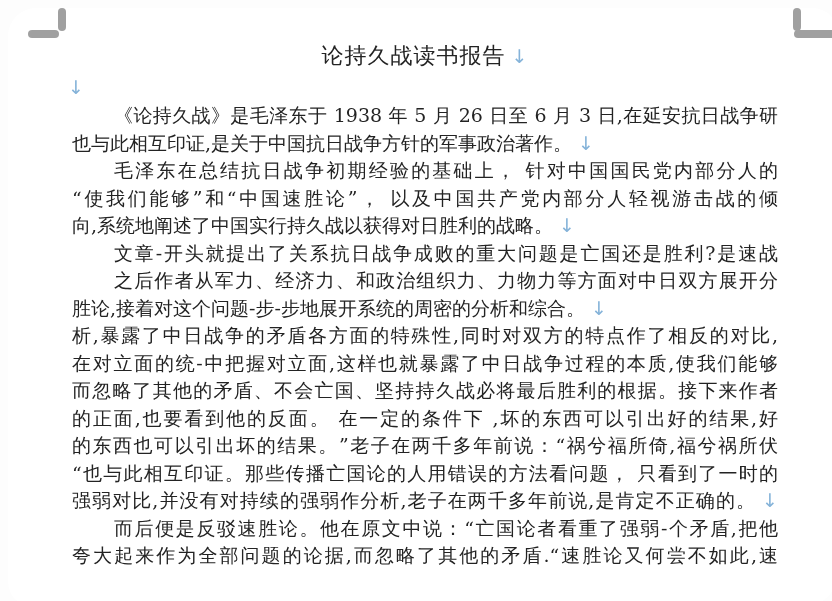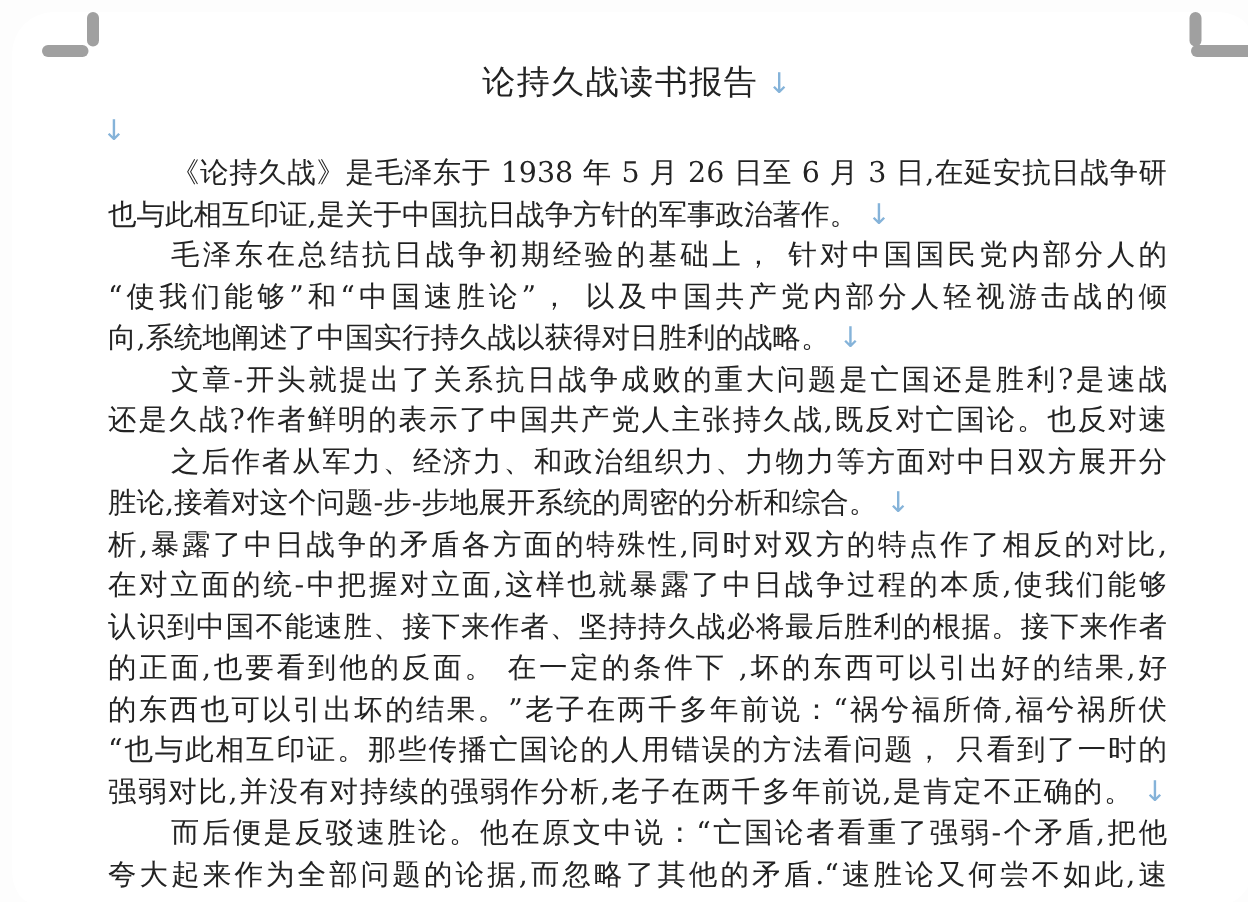--- a/index.html
+++ b/index.html
@@ -65,27 +65,26 @@
     <div class="arrow-row"><span class="pmark">↓</span></div>
 
     <div class="ln indent fill"><span>《论持久战》是毛泽东于 1938 年 5 月 26 日至 6 月 3 日,在延安抗日战争研</span></div>
     <div class="ln end"><span>也与此相互印证,是关于中国抗日战争方针的军事政治著作。</span><span class="pmark">↓</span></div>
 
     <div class="ln indent fill"><span>毛泽东在总结抗日战争初期经验的基础上， 针对中国国民党内部分人的</span></div>
     <div class="ln fill"><span>“使我们能够”和“中国速胜论”， 以及中国共产党内部分人轻视游击战的倾</span></div>
     <div class="ln end"><span>向,系统地阐述了中国实行持久战以获得对日胜利的战略。</span><span class="pmark">↓</span></div>
 
     <div class="ln indent fill"><span>文章-开头就提出了关系抗日战争成败的重大问题是亡国还是胜利?是速战</span></div>
-    <div class="ln fill"><span>还是久战?作者鲜明的表示了中国共产党人主张持久战,既反对亡国论。也反对速</span></div>
     <div class="ln indent fill"><span>之后作者从军力、经济力、和政治组织力、力物力等方面对中日双方展开分</span></div>
 
     <div class="ln end"><span>胜论,接着对这个问题-步-步地展开系统的周密的分析和综合。</span><span class="pmark">↓</span></div>
     <div class="ln fill"><span>析,暴露了中日战争的矛盾各方面的特殊性,同时对双方的特点作了相反的对比,</span></div>
     <div class="ln fill"><span>在对立面的统-中把握对立面,这样也就暴露了中日战争过程的本质,使我们能够</span></div>
-    <div class="ln fill"><span>认识到中国不能速胜、接下来作者、坚持持久战必将最后胜利的根据。接下来作者</span></div>
+    <div class="ln fill"><span>而忽略了其他的矛盾、不会亡国、坚持持久战必将最后胜利的根据。接下来作者</span></div>
     <div class="ln fill"><span>的正面,也要看到他的反面。 在一定的条件下 ,坏的东西可以引出好的结果,好</span></div>
     <div class="ln fill"><span>的东西也可以引出坏的结果。”老子在两千多年前说：“祸兮福所倚,福兮祸所伏</span></div>
     <div class="ln fill"><span>“也与此相互印证。那些传播亡国论的人用错误的方法看问题， 只看到了一时的</span></div>
     <div class="ln fill"><span>强弱对比,并没有对持续的强弱作分析,老子在两千多年前说,是肯定不正确的。</span><span class="pmark">↓</span></div>
 
     <div class="ln indent fill"><span>而后便是反驳速胜论。他在原文中说：“亡国论者看重了强弱-个矛盾,把他</span></div>
     <div class="ln fill"><span>夸大起来作为全部问题的论据,而忽略了其他的矛盾.“速胜论又何尝不如此,速</span></div>
 
   </div>
 </div>

